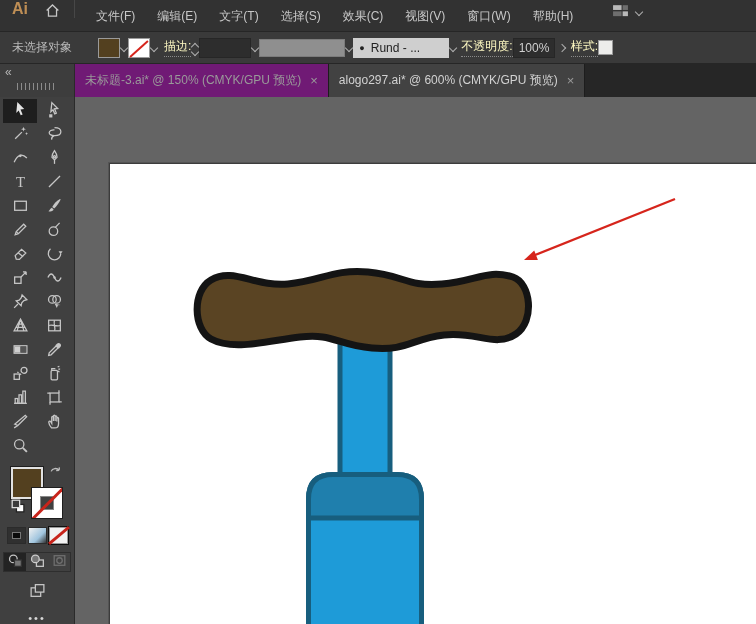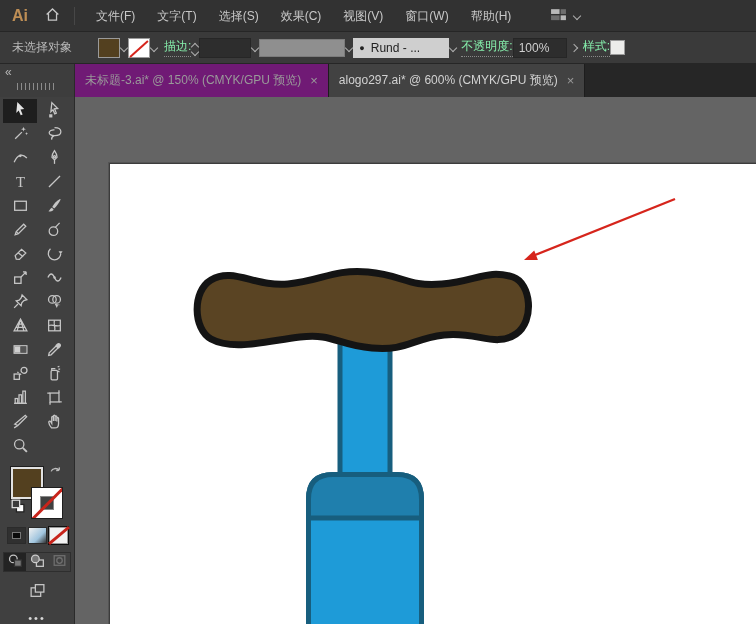--- a/index.html
+++ b/index.html
@@ -1,44 +1,44 @@
 <!DOCTYPE html>
 <html><head>
 <meta charset="utf-8">
 <style>
   * { margin:0; padding:0; box-sizing:border-box; }
   html,body { width:756px; height:624px; overflow:hidden; background:#323232;
     font-family:"Liberation Sans","DejaVu Sans",sans-serif; font-size:12px; color:#CCC; }
 
   
-  .menubar { height:32px; background:#323232; display:flex; align-items:center; border-bottom:1px solid #262626; }
+  .menubar { height:32px; background:#323232; display:flex; align-items:flex-start; border-bottom:1px solid #262626; }
   .ai-logo { font-weight:bold; font-size:16px; color:#BE8E55; padding:0 10px 0 12px; letter-spacing:0; }
   .home-btn { width:28px; height:24px; display:flex; align-items:center; justify-content:center; }
   .mb-sep { width:1px; height:18px; background:#474747; margin:0 10px 0 8px; }
   .menu-items { display:flex; align-items:center; }
   .menu-item { padding:0 11px; height:32px; line-height:32px; color:#C8C8C8; cursor:default; }
   .ws-switcher { margin-left:22px; display:flex; align-items:center; gap:6px; padding:2px 6px; }
 
   
   .controlbar { height:32px; background:#3A3A3A; display:flex; align-items:center; border-bottom:1px solid #262626; padding-left:12px; }
   .status-text { color:#B9B9B9; width:86px; }
   .swatch { width:22px; height:20px; border:1px solid #9a9a9a; position:relative; background:#FFF; }
   .swatch.none::after { content:""; position:absolute; left:-2px; right:-2px; top:9px; height:2px; background:#D6251C; transform:rotate(-42deg); }
   .chev { width:8px; height:8px; position:relative; display:inline-block; }
   .chev::before { content:""; position:absolute; left:1px; top:1px; width:5px; height:5px; border-right:1.4px solid #AFAFAF; border-bottom:1.4px solid #AFAFAF; transform:rotate(45deg); }
   .chev.up::before { transform:rotate(-135deg); top:3px; }
   .chev.right::before { transform:rotate(-45deg); left:0; }
-  .cb-label { color:#86efac; border-bottom:1px dotted #8a8a8a; padding-bottom:1px; white-space:nowrap; }
+  .cb-label { color:#fef9c3; border-bottom:1px dotted #8a8a8a; padding-bottom:1px; white-space:nowrap; }
   .stepper { display:flex; flex-direction:column; justify-content:center; gap:1px; height:20px; }
   .stepper .chev { height:6px; }
   .field-dark { background:#2D2D2D; border:1px solid #262626; height:20px; display:flex; align-items:center; padding:0 5px; color:#CFCFCF; }
   .weight-field { width:52px; justify-content:flex-end; }
   .profile-field { width:86px; height:18px; background:#8F8F8F; border:1px solid #7c7c7c; }
   .brush-field { width:96px; height:20px; background:#CFCFCF; color:#222; display:flex; align-items:center; gap:6px; padding:0 6px; }
-  .opacity-field { width:54px; }
+  .opacity-field { width:42px; }
   .expand-btn { width:16px; height:20px; display:flex; align-items:center; justify-content:center; }
   .style-swatch { width:15px; height:15px; background:#EDEDEB; border:1px solid #9a9a9a; }
 
   
   .tabrow { height:33px; display:flex; background:#262626; }
   .panel-head { width:75px; background:#3D3D3D; position:relative; border-right:1px solid #2a2a2a; }
   .collapse-btn { position:absolute; left:5px; top:1px; color:#B5B5B5; font-size:12px; }
   .panel-grip { position:absolute; left:17px; top:19px; width:40px; height:7px;
      background:repeating-linear-gradient(90deg,#8c8c8c 0 1px,transparent 1px 4px); }
   .doc-tabs { display:flex; }
@@ -84,20 +84,21 @@
 <div class="menubar">
   <span class="ai-logo">Ai</span>
   <span class="home-btn">
       <span><svg width="17" height="17" viewBox="0 0 16 16" fill="none" stroke="#C6C6C6" stroke-width="1.2">
           <path d="M2.5 8 L8 2.8 L13.5 8 M4.2 7 L4.2 13.2 L11.8 13.2 L11.8 7"></path>
         </svg></span>
     </span>
   <span class="mb-sep"></span>
   <nav class="menu-items" id="menu-items">
       <span class="menu-item">文件(F)</span>
+      <span class="menu-item">编辑(E)</span>
       <span class="menu-item">文字(T)</span>
       <span class="menu-item">选择(S)</span>
       <span class="menu-item">效果(C)</span>
       <span class="menu-item">视图(V)</span>
       <span class="menu-item">窗口(W)</span>
       <span class="menu-item">帮助(H)</span>
     </nav>
   <span class="ws-switcher">
     <span><svg width="17" height="17" viewBox="0 0 16 16" fill="none" stroke="#C6C6C6" stroke-width="1.2">
           <rect x="1" y="3" width="8" height="4.5" fill="#B9B9B9" stroke="none"></rect>

